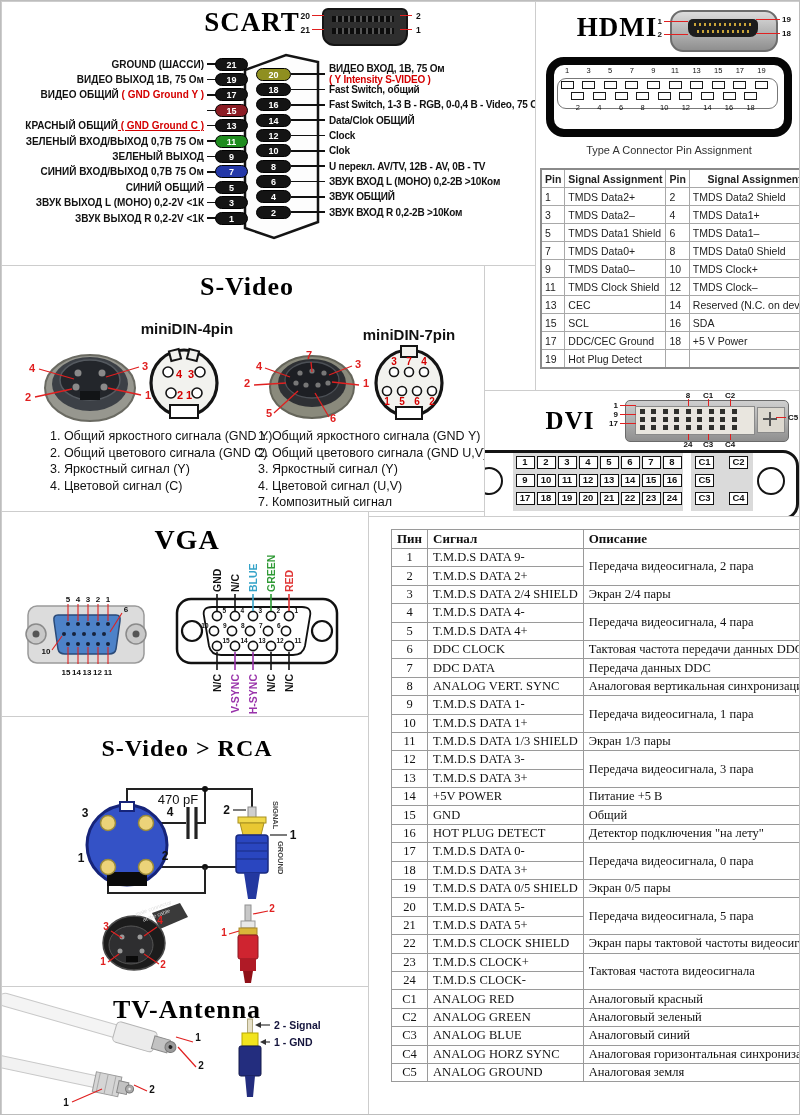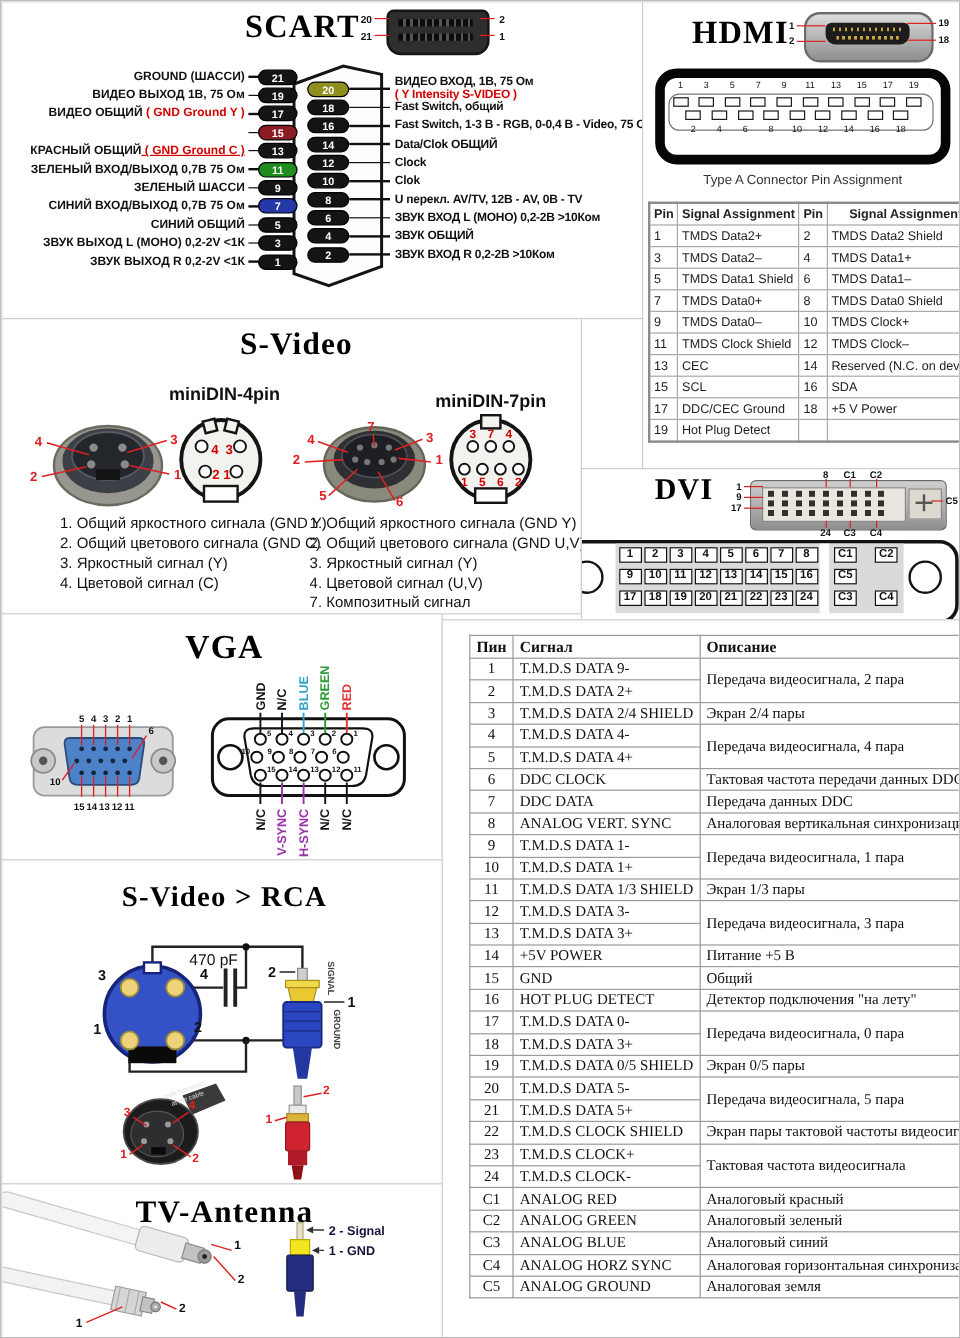--- a/index.html
+++ b/index.html
@@ -62,21 +62,21 @@
         <div style="position: absolute; left: 205px; top: 107.5px; width: 9px; height: 1.5px; background: rgb(17, 17, 17);"></div>
         <div style="position: absolute; left: 213px; top: 101.7px; width: 33px; height: 13px; background: rgb(139, 28, 36); border-radius: 7px; color: rgb(255, 255, 255); font: bold 9px / 13px &quot;Liberation Sans&quot;, sans-serif; text-align: center; border: 1px solid rgb(0, 0, 0); box-sizing: border-box;">15</div>
         <div style="position: absolute; left: 205px; top: 122.9px; width: 9px; height: 1.5px; background: rgb(17, 17, 17);"></div>
         <div style="position: absolute; left: 213px; top: 117.1px; width: 33px; height: 13px; background: rgb(20, 20, 20); border-radius: 7px; color: rgb(255, 255, 255); font: bold 9px / 13px &quot;Liberation Sans&quot;, sans-serif; text-align: center; border: 1px solid rgb(0, 0, 0); box-sizing: border-box;">13</div>
         <div style="position: absolute; left: 0px; width: 202px; text-align: right; font: bold 10px / 11px &quot;Liberation Sans&quot;, sans-serif; color: rgb(17, 17, 17); white-space: nowrap; top: 118.1px;"><span>КРАСНЫЙ ОБЩИЙ</span><span style="color: rgb(212, 0, 0); text-decoration: underline;"> ( GND Ground C )</span></div>
         <div style="position: absolute; left: 205px; top: 138.3px; width: 9px; height: 1.5px; background: rgb(17, 17, 17);"></div>
         <div style="position: absolute; left: 213px; top: 132.5px; width: 33px; height: 13px; background: rgb(31, 140, 31); border-radius: 7px; color: rgb(255, 255, 255); font: bold 9px / 13px &quot;Liberation Sans&quot;, sans-serif; text-align: center; border: 1px solid rgb(0, 0, 0); box-sizing: border-box;">11</div>
         <div style="position: absolute; left: 0px; width: 202px; text-align: right; font: bold 10px / 11px &quot;Liberation Sans&quot;, sans-serif; color: rgb(17, 17, 17); white-space: nowrap; top: 133.5px;"><span>ЗЕЛЕНЫЙ ВХОД/ВЫХОД 0,7В 75 Ом</span></div>
         <div style="position: absolute; left: 205px; top: 153.7px; width: 9px; height: 1.5px; background: rgb(17, 17, 17);"></div>
         <div style="position: absolute; left: 213px; top: 147.9px; width: 33px; height: 13px; background: rgb(20, 20, 20); border-radius: 7px; color: rgb(255, 255, 255); font: bold 9px / 13px &quot;Liberation Sans&quot;, sans-serif; text-align: center; border: 1px solid rgb(0, 0, 0); box-sizing: border-box;">9</div>
-        <div style="position: absolute; left: 0px; width: 202px; text-align: right; font: bold 10px / 11px &quot;Liberation Sans&quot;, sans-serif; color: rgb(17, 17, 17); white-space: nowrap; top: 148.9px;"><span>ЗЕЛЕНЫЙ ШАССИ</span></div>
+        <div style="position: absolute; left: 0px; width: 202px; text-align: right; font: bold 10px / 11px &quot;Liberation Sans&quot;, sans-serif; color: rgb(17, 17, 17); white-space: nowrap; top: 148.9px;"><span>ЗЕЛЕНЫЙ ВЫХОД</span></div>
         <div style="position: absolute; left: 205px; top: 169.1px; width: 9px; height: 1.5px; background: rgb(17, 17, 17);"></div>
         <div style="position: absolute; left: 213px; top: 163.3px; width: 33px; height: 13px; background: rgb(36, 56, 168); border-radius: 7px; color: rgb(255, 255, 255); font: bold 9px / 13px &quot;Liberation Sans&quot;, sans-serif; text-align: center; border: 1px solid rgb(0, 0, 0); box-sizing: border-box;">7</div>
         <div style="position: absolute; left: 0px; width: 202px; text-align: right; font: bold 10px / 11px &quot;Liberation Sans&quot;, sans-serif; color: rgb(17, 17, 17); white-space: nowrap; top: 164.3px;"><span>СИНИЙ ВХОД/ВЫХОД 0,7В 75 Ом</span></div>
         <div style="position: absolute; left: 205px; top: 184.5px; width: 9px; height: 1.5px; background: rgb(17, 17, 17);"></div>
         <div style="position: absolute; left: 213px; top: 178.7px; width: 33px; height: 13px; background: rgb(20, 20, 20); border-radius: 7px; color: rgb(255, 255, 255); font: bold 9px / 13px &quot;Liberation Sans&quot;, sans-serif; text-align: center; border: 1px solid rgb(0, 0, 0); box-sizing: border-box;">5</div>
         <div style="position: absolute; left: 0px; width: 202px; text-align: right; font: bold 10px / 11px &quot;Liberation Sans&quot;, sans-serif; color: rgb(17, 17, 17); white-space: nowrap; top: 179.7px;"><span>СИНИЙ ОБЩИЙ</span></div>
         <div style="position: absolute; left: 205px; top: 199.9px; width: 9px; height: 1.5px; background: rgb(17, 17, 17);"></div>
         <div style="position: absolute; left: 213px; top: 194.1px; width: 33px; height: 13px; background: rgb(20, 20, 20); border-radius: 7px; color: rgb(255, 255, 255); font: bold 9px / 13px &quot;Liberation Sans&quot;, sans-serif; text-align: center; border: 1px solid rgb(0, 0, 0); box-sizing: border-box;">3</div>
         <div style="position: absolute; left: 0px; width: 202px; text-align: right; font: bold 10px / 11px &quot;Liberation Sans&quot;, sans-serif; color: rgb(17, 17, 17); white-space: nowrap; top: 195.1px;"><span>ЗВУК ВЫХОД L (МОНО) 0,2-2V &lt;1К</span></div>
         <div style="position: absolute; left: 205px; top: 215.3px; width: 9px; height: 1.5px; background: rgb(17, 17, 17);"></div>
@@ -336,21 +336,21 @@
     <div id="din7-legend" class="legend" style="left:256px;top:162px">
         <div style="position: static;">1. Общий яркостного сигнала (GND Y)</div>
         <div style="position: static;">2. Общий цветового сигнала (GND U,V)</div>
         <div style="position: static;">3. Яркостный сигнал (Y)</div>
         <div style="position: static;">4. Цветовой сигнал (U,V)</div>
         <div style="position: static;">7. Композитный сигнал</div>
       </div>
   </section>
 
   <section class="panel" id="p-dvi" style="left:483px;top:389px;width:317px;height:127px">
-    <div class="title" style="left:40px;top:4px;width:90px;font-size:25px">DVI</div>
+    <div class="title" style="left:40px;top:16px;width:90px;font-size:25px">DVI</div>
     <div id="dvi-photo" class="abs" style="left:115px;top:0;width:202px;height:57px">
         <div style="position: absolute; left: 25px; top: 9px; width: 162px; height: 40px; border-radius: 5px; background: linear-gradient(rgb(207, 207, 207), rgb(143, 143, 143)); border: 1.5px solid rgb(106, 106, 106);"></div>
         <div style="position: absolute; left: 35px; top: 15px; width: 118px; height: 27px; background: rgb(233, 230, 223); border: 1px solid rgb(138, 138, 138);"></div>
         <div style="position: absolute; left: 40px; top: 18px; width: 102px; height: 4.5px; background: repeating-linear-gradient(90deg, rgb(48, 48, 44) 0px, rgb(48, 48, 44) 5px, transparent 5px, transparent 11.5px);"></div>
         <div style="position: absolute; left: 40px; top: 26px; width: 102px; height: 4.5px; background: repeating-linear-gradient(90deg, rgb(48, 48, 44) 0px, rgb(48, 48, 44) 5px, transparent 5px, transparent 11.5px);"></div>
         <div style="position: absolute; left: 40px; top: 34px; width: 102px; height: 4.5px; background: repeating-linear-gradient(90deg, rgb(48, 48, 44) 0px, rgb(48, 48, 44) 5px, transparent 5px, transparent 11.5px);"></div>
         <div style="position: absolute; left: 157px; top: 16px; width: 26px; height: 24px; background: rgb(221, 217, 208); border: 1px solid rgb(138, 138, 138);"></div>
         <div style="position: absolute; left: 169px; top: 21px; width: 2px; height: 14px; background: rgb(85, 85, 85);"></div>
         <div style="position: absolute; left: 163px; top: 27px; width: 14px; height: 2px; background: rgb(85, 85, 85);"></div>
         <div style="position: absolute; left: 4px; top: 10px; width: 14px; text-align: right; font-size: 8px; font-weight: bold; color: rgb(17, 17, 17);">1</div>

